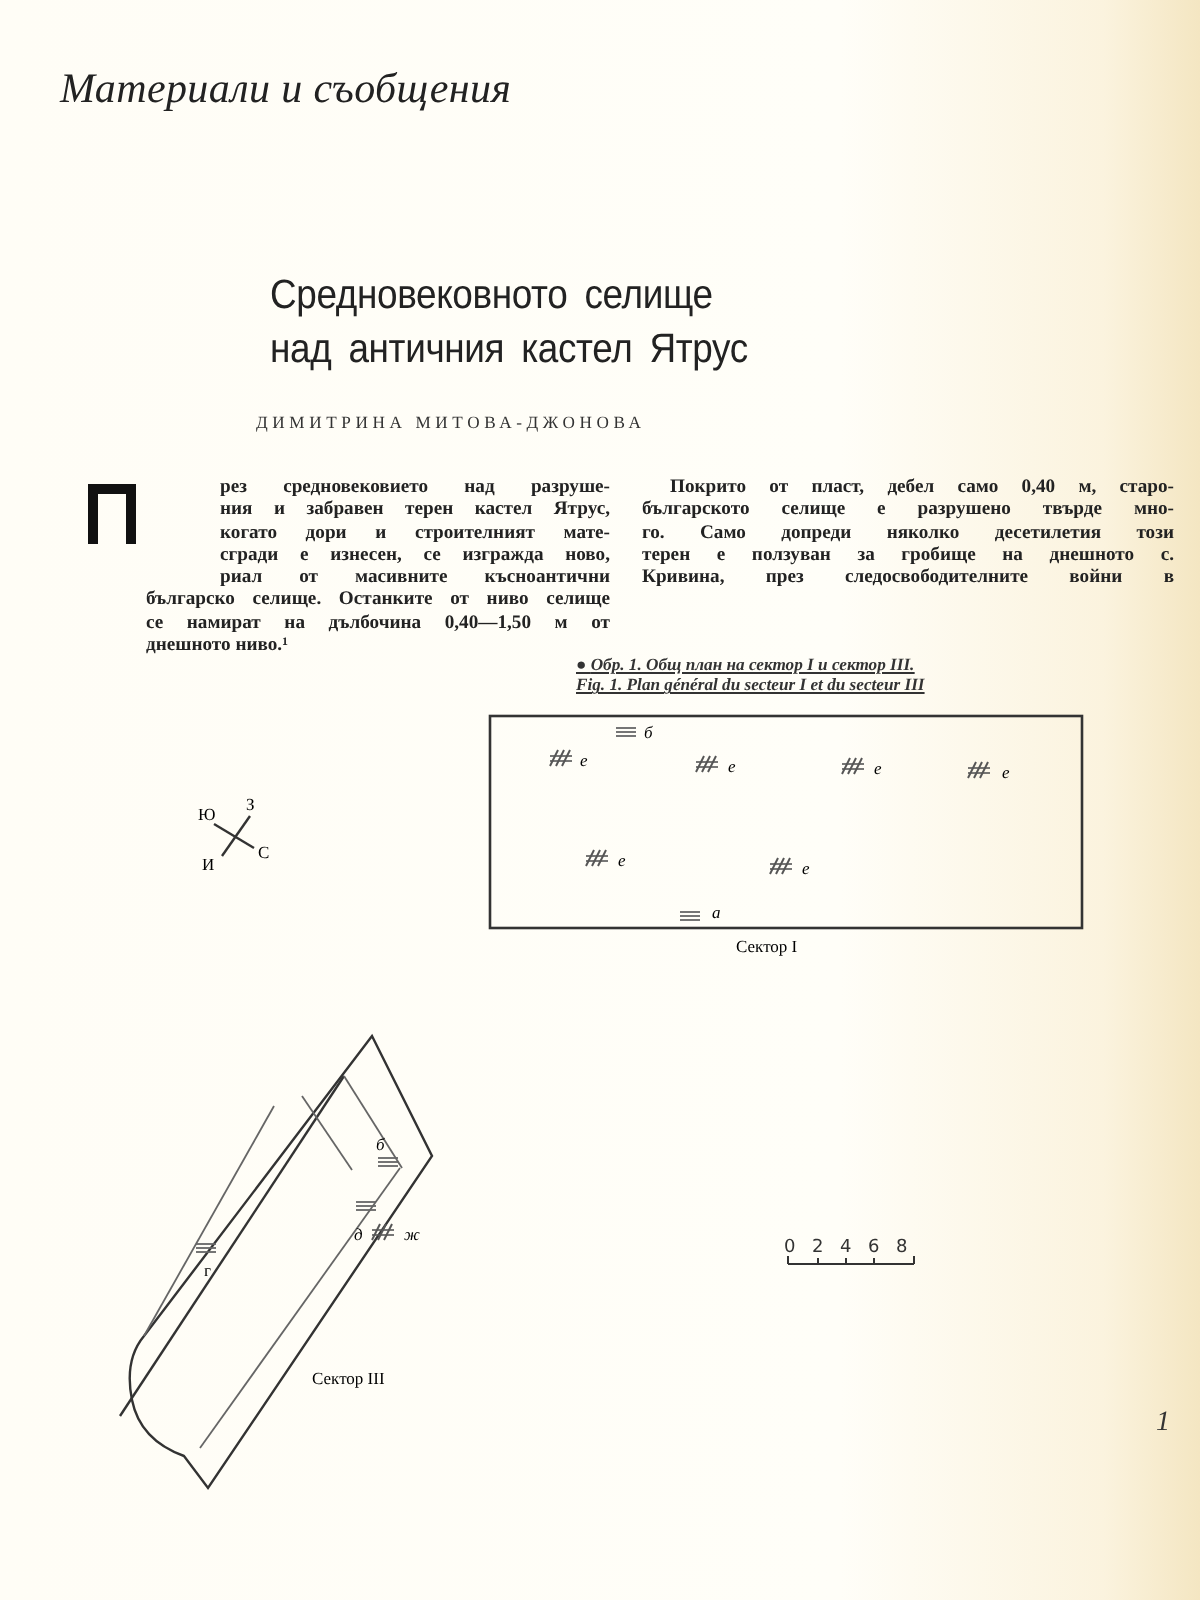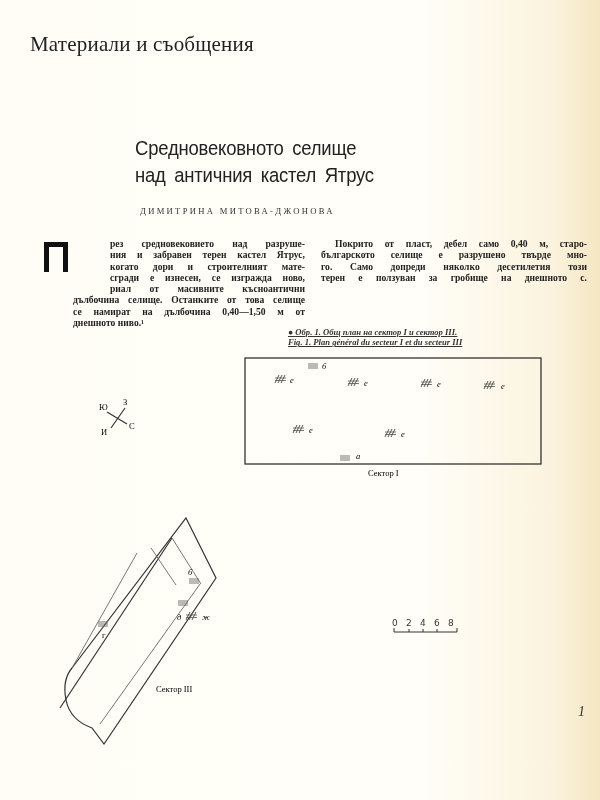--- a/index.html
+++ b/index.html
@@ -4,31 +4,31 @@
 <style>
   html, body { margin:0; padding:0; }
   body {
     width:600px; height:800px; overflow:hidden; position:relative;
     background: linear-gradient(90deg, #fffdf6 0%, #fffef8 70%, #fbf3de 92%, #f4e6c2 100%);
     color:#1e1e1e;
     font-family: "DejaVu Serif", serif;
   }
   .abs { position:absolute; }
   .section-title {
-    left:30px; top:32px; font-size:21px; 
+    left:30px; top:32px; font-size:21px; font-style:italic;
     font-family: "Liberation Serif", serif; letter-spacing:0.2px; color:#222;
   }
   .art-title {
     left:135px; top:134px; font-size:20.5px; line-height:27px;
     font-family: "Liberation Sans", sans-serif; color:#222; word-spacing:4px;
     letter-spacing:-0.2px; transform:scaleX(0.9); transform-origin:left top;
   }
   .art-title div { white-space:nowrap; }
   .author {
-    left:140px; top:206px; font-size:8.6px; letter-spacing:2.3px;
+    left:128px; top:206px; font-size:8.6px; letter-spacing:2.3px;
     font-family: "Liberation Serif", serif; color:#333;
   }
   .dropcap {
     left:44px; top:242px; width:24px; height:30px;
     border-top:5px solid #111; border-left:5px solid #111; border-right:5px solid #111;
     box-sizing:border-box;
   }
   .col {
     font-family: "Liberation Serif", serif; font-size:9.6px; line-height:11.3px;
     text-align:justify; color:#222; font-weight:bold;margin-left:33px;
@@ -59,30 +59,31 @@
 <div class="abs author">ДИМИТРИНА МИТОВА-ДЖОНОВА</div>
 
 <div class="abs dropcap"></div>
 
 <div class="abs col col-left">
   <span class="line indent">рез средновековието над разруше-</span>
   <span class="line indent">ния и забравен терен кастел Ятрус,</span>
   <span class="line indent">когато дори и строителният мате-</span>
   <span class="line indent">сгради е изнесен, се изгражда ново,</span>
   <span class="line indent">риал от масивните късноантични</span>
-  <span class="line">дълбочина селище. Останките от това селище</span>
+  <span class="line">българско селище. Останките от ниво селище</span>
   <span class="line">се намират на дълбочина 0,40—1,50 м от</span>
   <span class="line last">днешното ниво.¹</span>
 </div>
 
 <div class="abs col col-right">
   <span class="line" style="padding-left:14px">Покрито от пласт, дебел само 0,40 м, старо-</span>
   <span class="line">българското селище е разрушено твърде мно-</span>
   <span class="line">го. Само допреди няколко десетилетия този</span>
   <span class="line">терен е ползуван за гробище на днешното с.</span>
+  <span class="line">Кривина, през следосвободителните войни в</span>
 </div>
 
 <div class="abs caption">
   <span>● <span style="display:inline">Обр. 1. Общ план на сектор I и сектор III.</span></span>
   <span>Fig. 1. Plan général du secteur I et du secteur III</span>
 </div>
 
 <svg class="abs" style="left:0;top:0" width="600" height="800">
   <defs>
     <g id="hatch">

